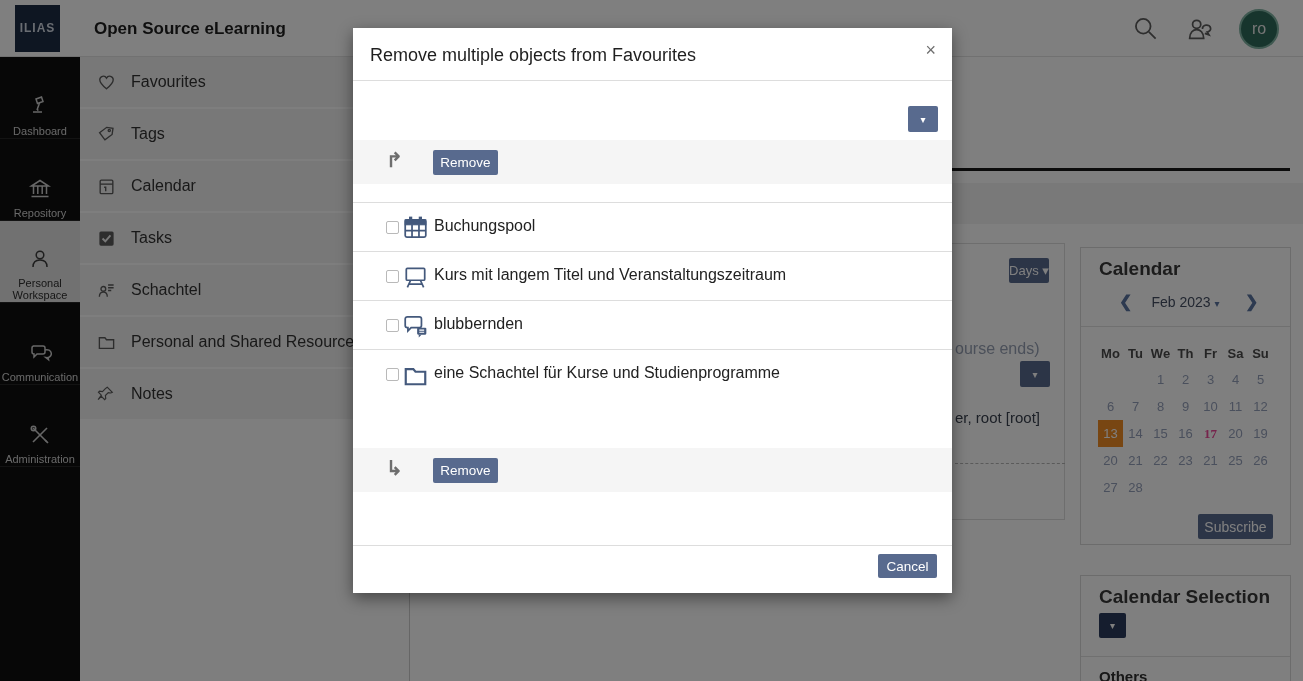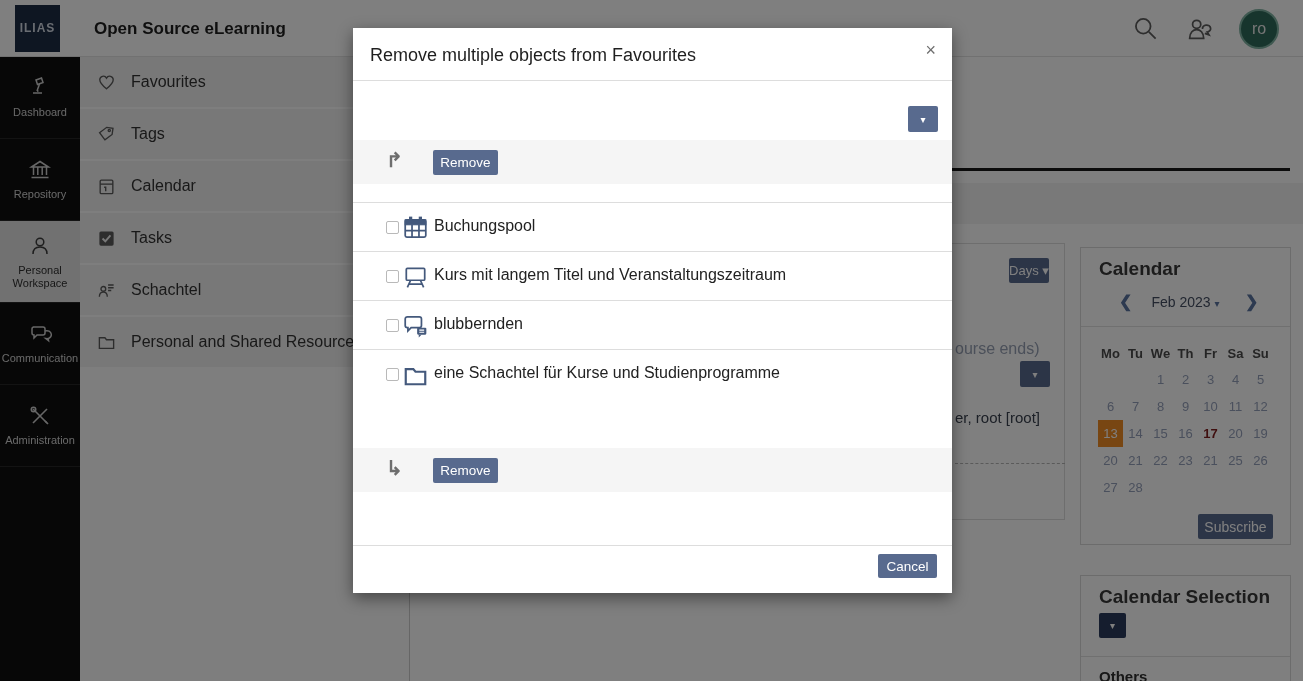--- a/index.html
+++ b/index.html
@@ -13,21 +13,21 @@
           display:flex; align-items:flex-end; justify-content:center; }
   .logo span { color:#d3dae4; font-size:12px; letter-spacing:1px; padding-bottom:17px; font-weight:bold; }
   .app-title { position:absolute; left:94px; top:19px; font-size:17px; font-weight:bold; color:#1e1e1e; }
   .topbar-right { position:absolute; right:24px; top:0; height:57px; display:flex; align-items:center; gap:26px; }
   .tb-icon { width:28px; height:28px; display:flex; align-items:center; justify-content:center; }
   .avatar { width:40px; height:40px; border-radius:50%; background:#2e6b5a; border:2px solid #7fb2a2;
             color:#ececec; display:flex; align-items:center; justify-content:center; font-size:16px; }
 
   
   .mainbar { position:absolute; left:0; top:57px; width:80px; height:624px; background:#0f0f0f; z-index:1; }
-  .mb-item { height:82px; display:flex; flex-direction:column; align-items:center; justify-content:center;
+  .mb-item { height:82px; display:flex; flex-direction:column; align-items:center; justify-content:flex-end;
              gap:6px; color:#d2d2d2; font-size:11px; text-align:center; border-bottom:1px solid #262626;
              cursor:pointer; line-height:1.15; }
   .mb-item svg { stroke:#cfcfcf; }
   .mb-item.active { background:#e2e2e2; color:#2e2e2e; }
   .mb-item.active svg { stroke:#3c3c3c; }
 
   
   .slate { position:absolute; left:80px; top:57px; width:330px; height:624px; background:#fcfcfc;
            border-right:1px solid #cccccc; z-index:1; }
   .sl-row { height:50px; margin-bottom:2px; background:#f0f0f0; display:flex; align-items:center;
@@ -63,21 +63,21 @@
                color:#454f63; cursor:pointer; }
   .cal-month .caret { color:#5a74a0; font-size:10px; }
   .cal-divider { position:absolute; left:0; top:78px; width:100%; border-top:1px solid #e0e0e0; }
   .cal-grid { position:absolute; left:17px; top:92px; width:177px; display:grid;
               grid-template-columns:repeat(7, 25px); }
   .cal-wd { height:26px; display:flex; align-items:center; justify-content:center; font-size:13px;
             font-weight:bold; color:#4a4a4a; }
   .cal-day { height:27px; display:flex; align-items:center; justify-content:center; font-size:13px;
              color:#95a0ba; cursor:pointer; }
   .cal-day.today { background:#f08c24; color:#ffffff; }
-  .cal-day.has-event { color:#7f1d1d; font-weight:bold; }
+  .cal-day.has-event { color:#ec4899; font-weight:bold;font-family:Liberation Serif, serif; }
   .subscribe-btn { position:absolute; right:17px; bottom:5px; width:75px; height:25px; font-size:14px; }
   .sel-card { left:1080px; top:575px; width:211px; height:140px; }
   .sel-drop { position:absolute; left:18px; top:37px; width:27px; height:25px; background:#2b3b5c; }
   .sel-divider { position:absolute; left:0; top:80px; width:100%; border-top:1px solid #e0e0e0; }
   .sel-others { position:absolute; left:18px; top:92px; font-size:15px; font-weight:bold; color:#2e2e2e; }
 
   
   .backdrop { position:absolute; inset:0; background:rgba(0,0,0,0.5); z-index:10; }
   .modal { position:absolute; left:353px; top:28px; width:599px; height:565px; background:#ffffff;
            z-index:20; box-shadow:0 5px 15px rgba(0,0,0,0.45); }
@@ -209,20 +209,26 @@
         <path d="M14 5 h7 M14 8.5 h7 M14 12 h4"></path>
       </svg>
       <span class="sl-label">Schachtel</span>
     </div>
     <div class="sl-row">
       <svg width="19" height="19" viewBox="0 0 24 24" fill="none" stroke-width="1.7">
         <path d="M3 6 h7 l2 2.5 h9 v11 H3 Z"></path>
       </svg>
       <span class="sl-label">Personal and Shared Resources</span>
     </div>
+    <div class="sl-row">
+      <svg width="19" height="19" viewBox="0 0 24 24" fill="none" stroke-width="1.6">
+        <path d="M14 3 l7 7 -2 1 -3.5-0.5 -4 4 0.5 4 -1.5 1.5 -4.5-4.5 -4.5 4.5 4.5-6 -4-4 1.5-1.5 4 0.5 4-4 Z" transform="scale(0.92)"></path>
+      </svg>
+      <span class="sl-label">Notes</span>
+    </div>
   </div>
 
   <div class="content"></div>
   <div class="tabline"></div>
   <div class="toolband"></div>
 
   <div class="fav-panel">
     <button class="btn days-btn">
       <span>Days</span>
       <span class="caret">▾</span>

